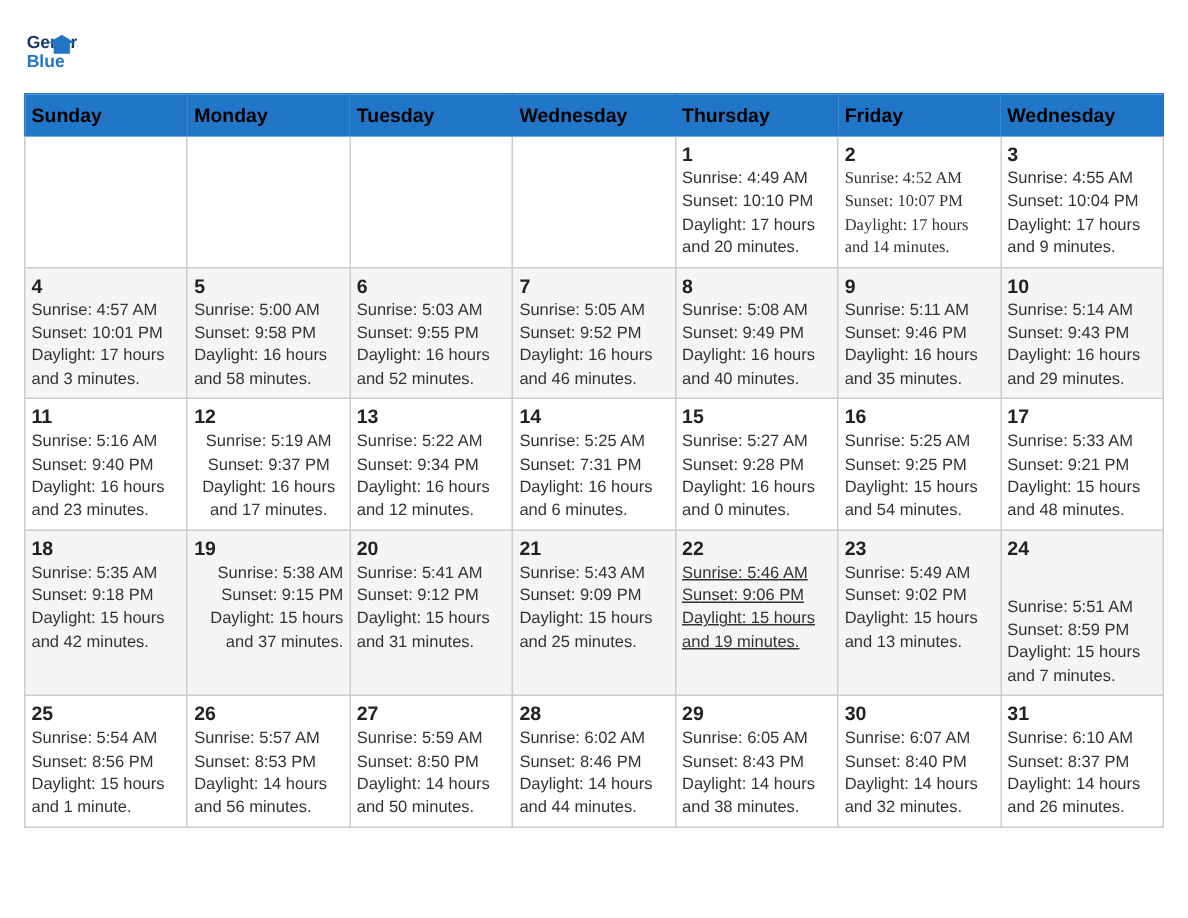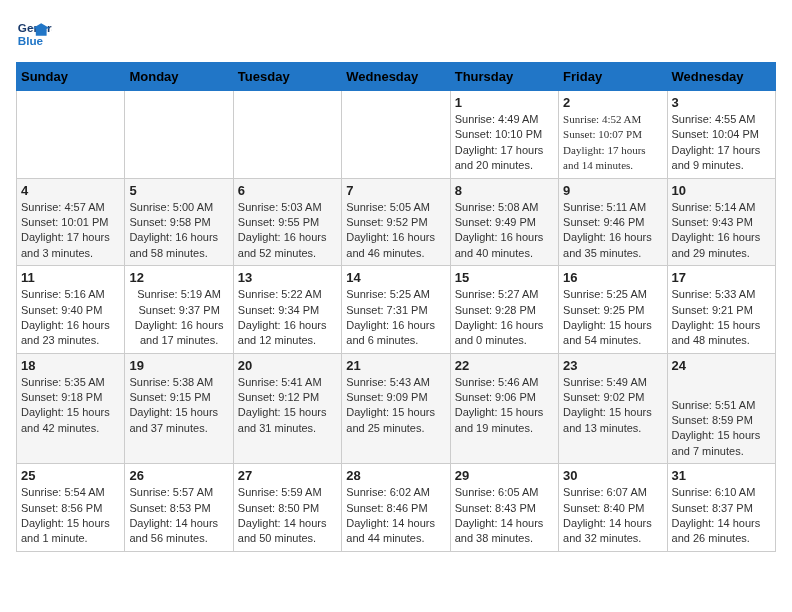--- a/index.html
+++ b/index.html
@@ -241,42 +241,42 @@
       <tr>
         <td>
           <span class="day-number">18</span>
           <div class="day-info" style="white-space: pre-line;">Sunrise: 5:35 AM
 Sunset: 9:18 PM
 Daylight: 15 hours
 and 42 minutes.</div>
         </td>
         <td>
           <span class="day-number">19</span>
-          <div class="day-info" style="white-space: pre-line;">Sunrise: 5:38 AM
+          <div class="day-info" style="white-space: pre-line; text-align: right;">Sunrise: 5:38 AM
 Sunset: 9:15 PM
 Daylight: 15 hours
 and 37 minutes.</div>
         </td>
         <td>
           <span class="day-number">20</span>
           <div class="day-info" style="white-space: pre-line;">Sunrise: 5:41 AM
 Sunset: 9:12 PM
 Daylight: 15 hours
 and 31 minutes.</div>
         </td>
         <td>
           <span class="day-number">21</span>
           <div class="day-info" style="white-space: pre-line;">Sunrise: 5:43 AM
 Sunset: 9:09 PM
 Daylight: 15 hours
 and 25 minutes.</div>
         </td>
         <td>
           <span class="day-number">22</span>
-          <div class="day-info" style="white-space: pre-line;">Sunrise: 5:46 AM
+          <div class="day-info" style="white-space: pre-line; text-decoration: underline;">Sunrise: 5:46 AM
 Sunset: 9:06 PM
 Daylight: 15 hours
 and 19 minutes.</div>
         </td>
         <td>
           <span class="day-number">23</span>
           <div class="day-info" style="white-space: pre-line;">Sunrise: 5:49 AM
 Sunset: 9:02 PM
 Daylight: 15 hours
 and 13 minutes.</div>

